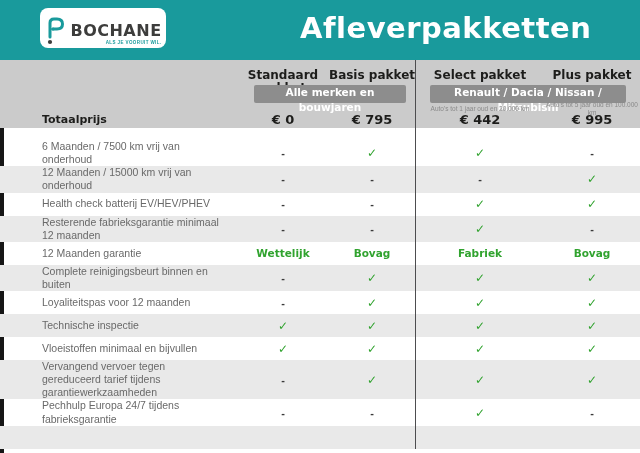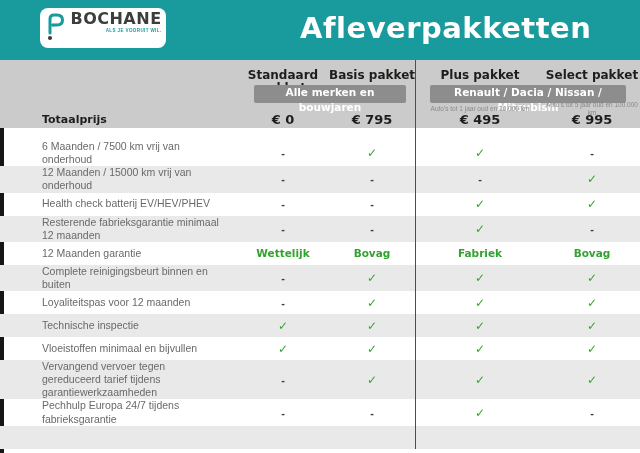--- a/index.html
+++ b/index.html
@@ -11,21 +11,21 @@
     --dark:#1d1d1b;
     --labelgray:#696969;
   }
   *{box-sizing:border-box;margin:0;padding:0;}
   body{width:640px;height:453px;overflow:hidden;font-family:"Liberation Sans",sans-serif;background:#fff;}
   .page{position:relative;width:640px;height:453px;display:flex;flex-direction:column;}
 
   
   .header{height:60px;background:var(--teal);display:flex;align-items:center;position:relative;flex:none;}
   .logo-card{position:absolute;left:40px;top:8px;width:126px;height:40px;background:#fff;border-radius:8px;
-    display:flex;align-items:flex-start;justify-content:center;gap:4px;padding:3px 6px;}
+    display:flex;align-items:flex-end;justify-content:center;gap:4px;padding:3px 6px;}
   .logo-icon{flex:none;}
   .logo-text{display:flex;flex-direction:column;align-items:flex-end;line-height:1;}
   .logo-name{font-family:"DejaVu Sans",sans-serif;font-weight:bold;font-size:16px;letter-spacing:.5px;color:#3d3d3c;}
   .logo-tagline{font-size:4.5px;color:var(--teal);font-weight:bold;letter-spacing:.4px;margin-top:2px;}
   .page-title{position:absolute;left:300px;top:11px;font-family:"DejaVu Sans",sans-serif;
     font-weight:bold;font-size:29px;color:#fff;letter-spacing:.5px;}
 
   
   .grid{display:grid;grid-template-columns:238px 90px 88px 128px 96px;align-items:center;}
   .badge-grid{display:grid;grid-template-columns:238px 178px 224px;align-items:center;}
@@ -83,40 +83,40 @@
       </div>
     </div>
     <h1 class="page-title">Afleverpakketten</h1>
   </div>
 
   <div class="band">
     <div class="grid">
       <div></div>
       <div class="col-head">Standaard pakket</div>
       <div class="col-head">Basis pakket</div>
+      <div class="col-head">Select pakket</div>
       <div class="col-head">Plus pakket</div>
-      <div class="col-head">Select pakket</div>
     </div>
     <div class="badge-grid badge-line">
       <div></div>
       <div class="badge a">Alle merken en bouwjaren</div>
       <div class="badge b">Renault / Dacia / Nissan / Mitsubishi</div>
     </div>
     <div class="grid notes-line">
       <div></div>
         <div></div>
         <div></div>
       <div class="note">Auto's tot 1 jaar oud en 20.000 km</div>
       <div class="note">Auto's tot 5 jaar oud en 100.000 km</div>
     </div>
     <div class="grid total-line">
       <div class="total-label">Totaalprijs</div>
       <div class="price">€ 0</div>
       <div class="price">€ 795</div>
-      <div class="price">€ 495</div>
+      <div class="price">€ 442</div>
       <div class="price">€ 995</div>
     </div>
   </div>
 
   <div class="gap-row"></div>
 
   <div class="rows" id="rows">
       <div class="row grid plain">
         <div class="rlabel">6 Maanden / 7500 km vrij van onderhoud</div>
         <div class="cell dash">-</div>

